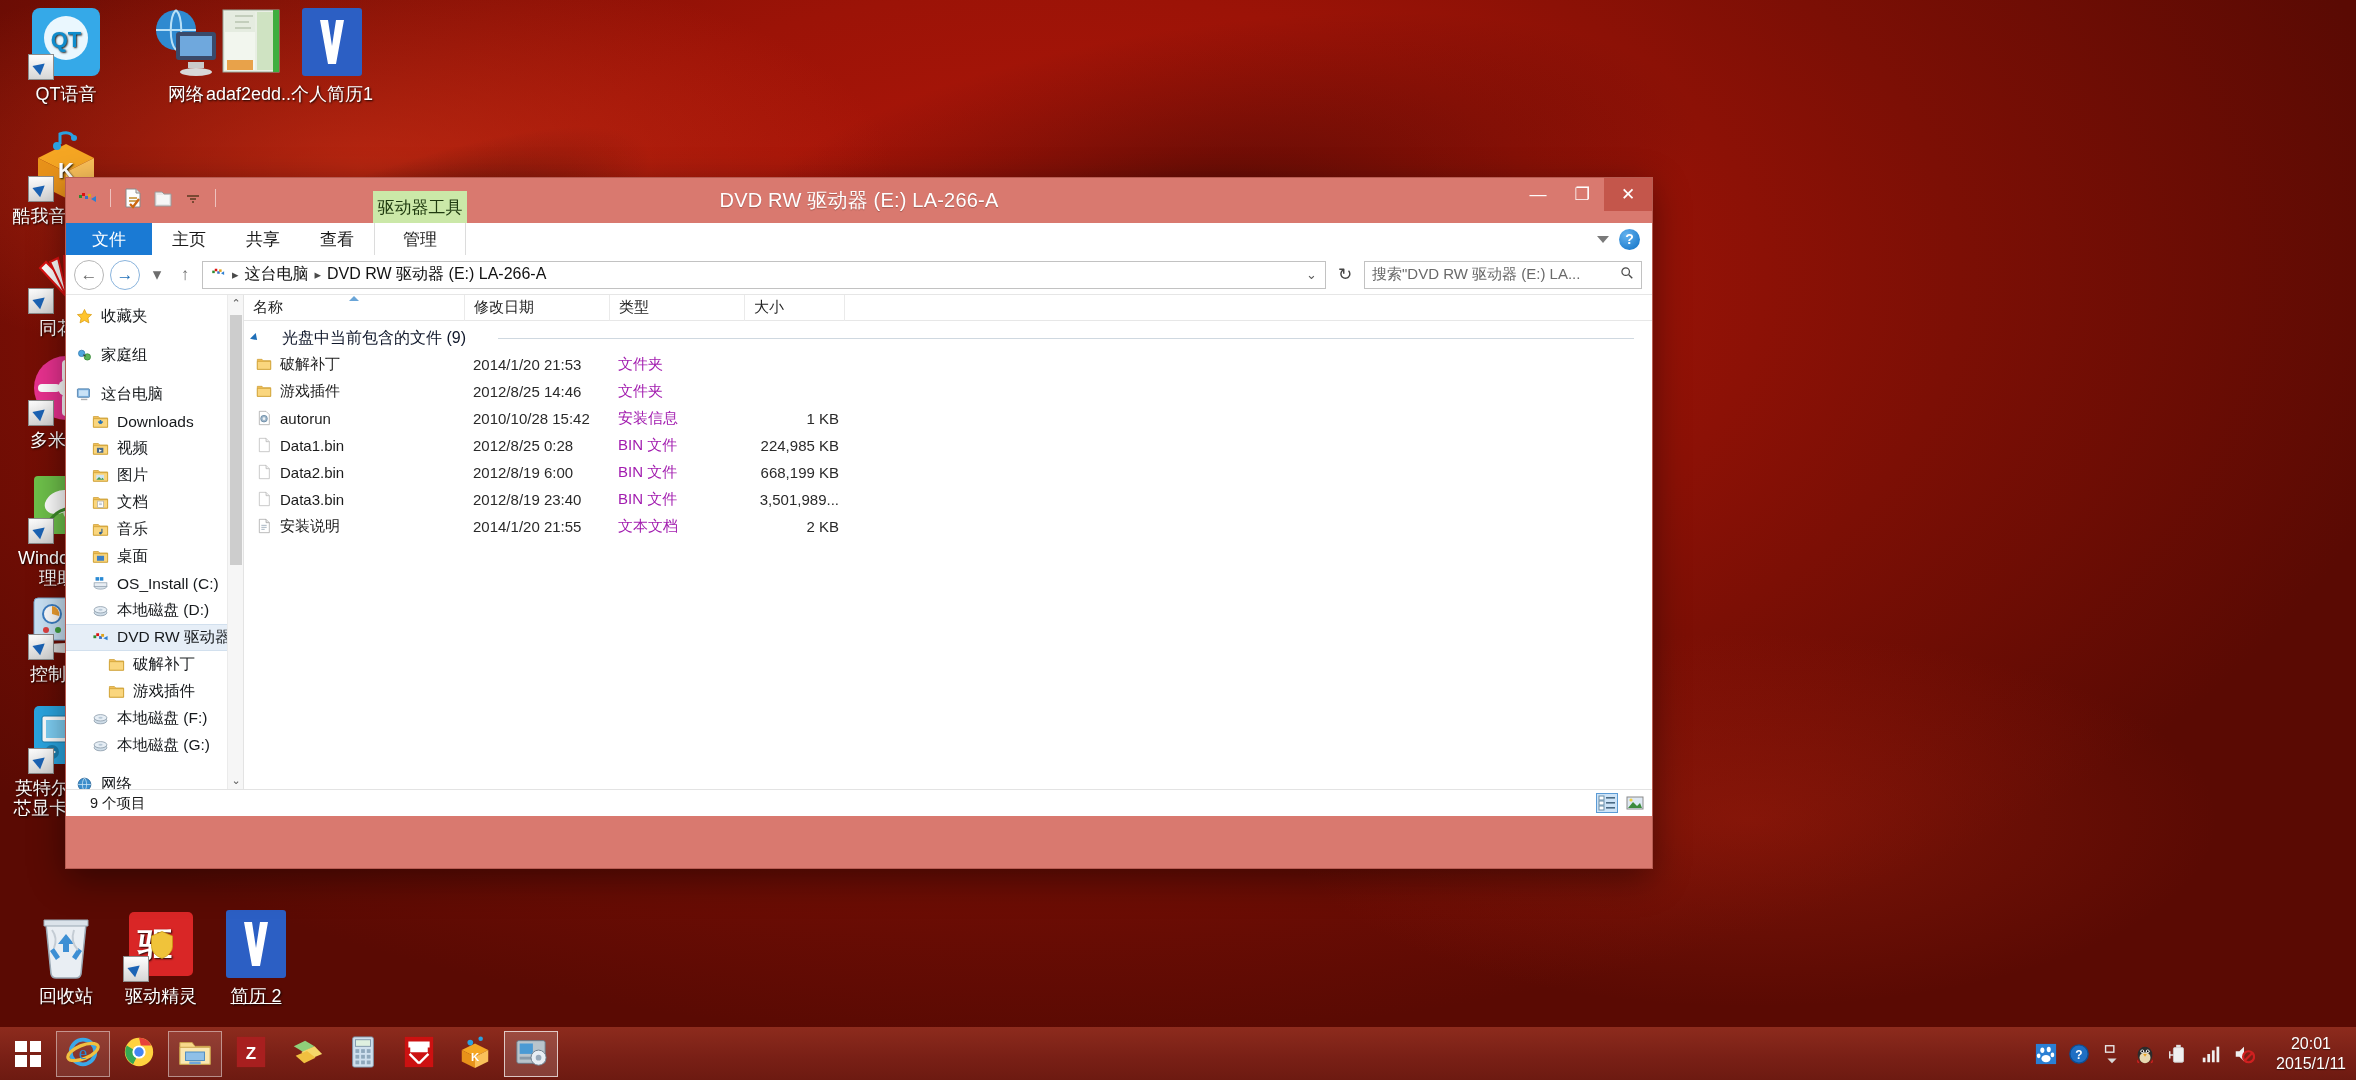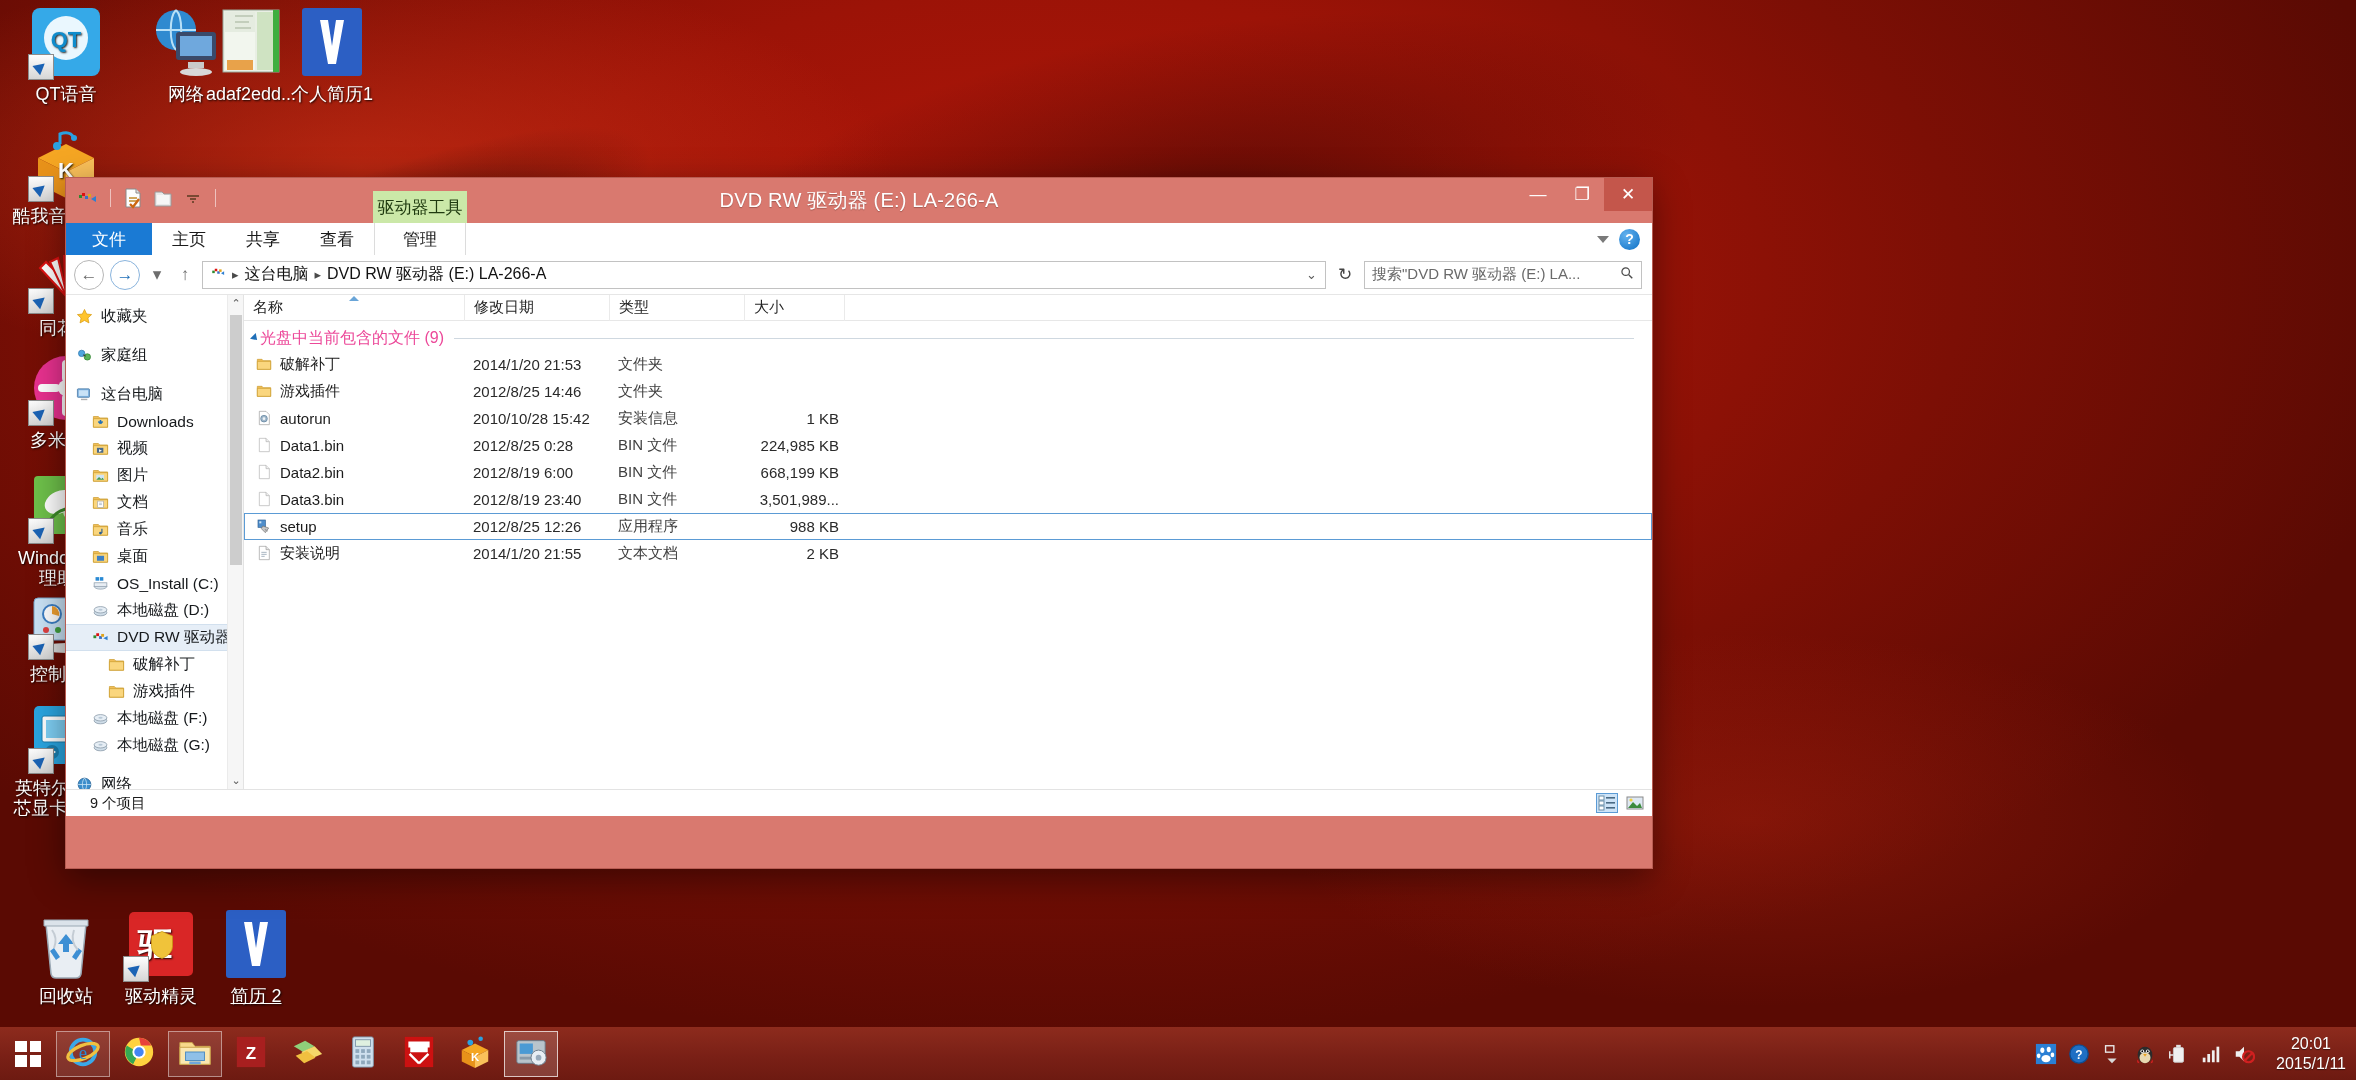--- a/index.html
+++ b/index.html
@@ -178,36 +178,36 @@
     width:0;height:0;border-left:5px solid transparent;border-right:5px solid transparent;
     border-bottom:5px solid #6aa5d8;
   }
   .c-name { width: 220px; }
   .c-date { width: 145px; font-family: Liberation Serif, serif; }
   .c-type { width: 135px; }
   .c-size { width: 100px; }
   .c-rest { flex:1; }
 
   .grouphdr {
-    height: 26px; display:flex; align-items:center; gap:0;
-    font-size:16px; color:#ec4899; padding-left: 8px; margin-top: 4px;
+    height: 26px; display:flex; align-items:center; gap:22px;
+    font-size:16px; color:#0f172a; padding-left: 8px; margin-top: 4px;
   }
   .grp-tri { width:0;height:0;border-left:6px solid #1f6fb8;border-top:4px solid transparent;
     border-bottom:4px solid transparent; transform: rotate(45deg); margin-right:2px;}
   .grp-rule { flex:1; height:1px; background:#cfd8e0; margin-left:10px; margin-right:18px;}
 
   .row {
     height: 27px; display:flex; align-items:center; font-size:15px; color:#1b1b1b;
     cursor:default;
   }
   .row.focus { outline:1px solid #5b9bd5; outline-offset:-1px; background:#fff; }
   .cell { padding-left:9px; white-space:nowrap; overflow:hidden; }
   .cell.name { width: 220px; display:flex; align-items:center; gap:7px; padding-left: 12px;}
   .cell.date { width: 145px; color:#2a2a2a; }
-  .cell.type { width: 135px; color:#404040; }
+  .cell.type { width: 135px; color:#a21caf; }
   .cell.size { width: 100px; text-align:right; padding-right:5px; padding-left:0; color:#2a2a2a;}
   .fico { width:17px;height:17px;flex:0 0 17px;position:relative;}
 
   
   .statusbar {
     height: 27px; background:#fff; border-top:1px solid #e3e3e3;
     display:flex; align-items:center; justify-content:space-between;
     padding: 0 6px 0 24px; font-size:14.5px; color:#1b1b1b;
   }
   .viewbtns { display:flex; gap:6px; align-items:center; }
@@ -738,34 +738,20 @@
             <div class="cell name">
               <span class="fico"><svg width="16" height="16" viewBox="0 0 24 24">
                   <path d="M5 2h10l5 5v15H5z" fill="#fff" stroke="#b0b0b0"></path>
                   <path d="M15 2v5h5" fill="#eee" stroke="#b0b0b0"></path>
                 </svg></span>
               <span>Data3.bin</span>
             </div>
             <div class="cell date">2012/8/19 23:40</div>
             <div class="cell type">BIN 文件</div>
             <div class="cell size">3,501,989...</div>
-          </div>
-          <div class="row focus">
-            <div class="cell name">
-              <span class="fico"><svg width="16" height="16" viewBox="0 0 24 24">
-                  <rect x="3" y="3" width="11" height="11" fill="#4f8ecb" stroke="#2a5d92"></rect>
-                  <rect x="5" y="5" width="3" height="3" fill="#cfe4f5"></rect>
-                  <path d="M10 12 l9 3 l-5 7 l-6 -6z" fill="#c8c8c8" stroke="#707070"></path>
-                  <rect x="14" y="16" width="5" height="2" fill="#9a9a9a" transform="rotate(38 14 16)"></rect>
-                </svg></span>
-              <span>setup</span>
-            </div>
-            <div class="cell date">2012/8/25 12:26</div>
-            <div class="cell type">应用程序</div>
-            <div class="cell size">988 KB</div>
           </div>
           <div class="row">
             <div class="cell name">
               <span class="fico"><svg width="16" height="16" viewBox="0 0 24 24">
                   <path d="M5 2h10l5 5v15H5z" fill="#fff" stroke="#9c9c9c"></path>
                   <path d="M15 2v5h5" fill="#e4e4e4" stroke="#9c9c9c"></path>
                   <path d="M8 11h8M8 14h8M8 17h5" stroke="#8899aa" stroke-width="1.1"></path>
                 </svg></span>
               <span>安装说明</span>
             </div>

